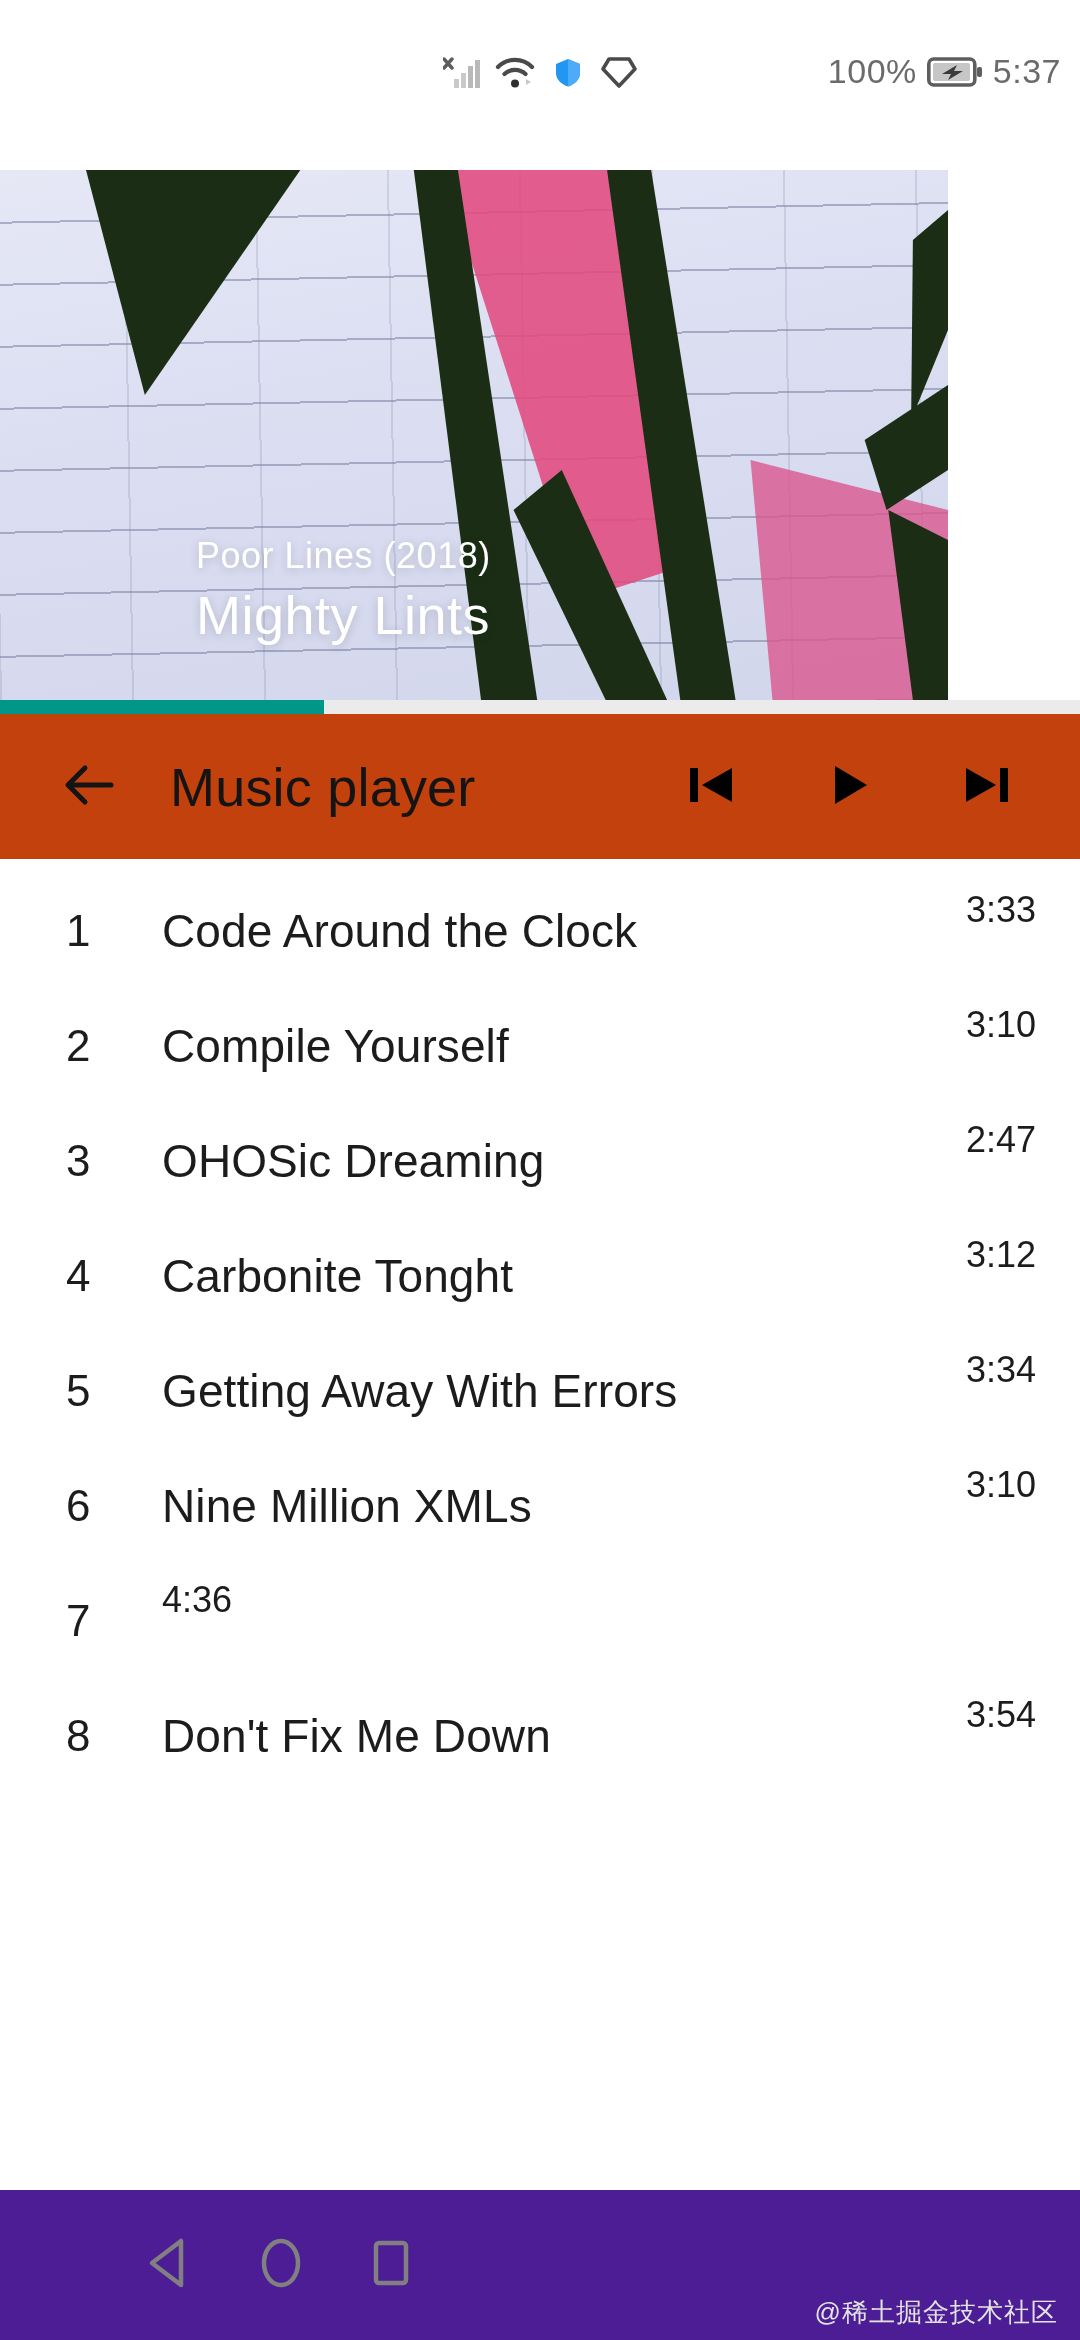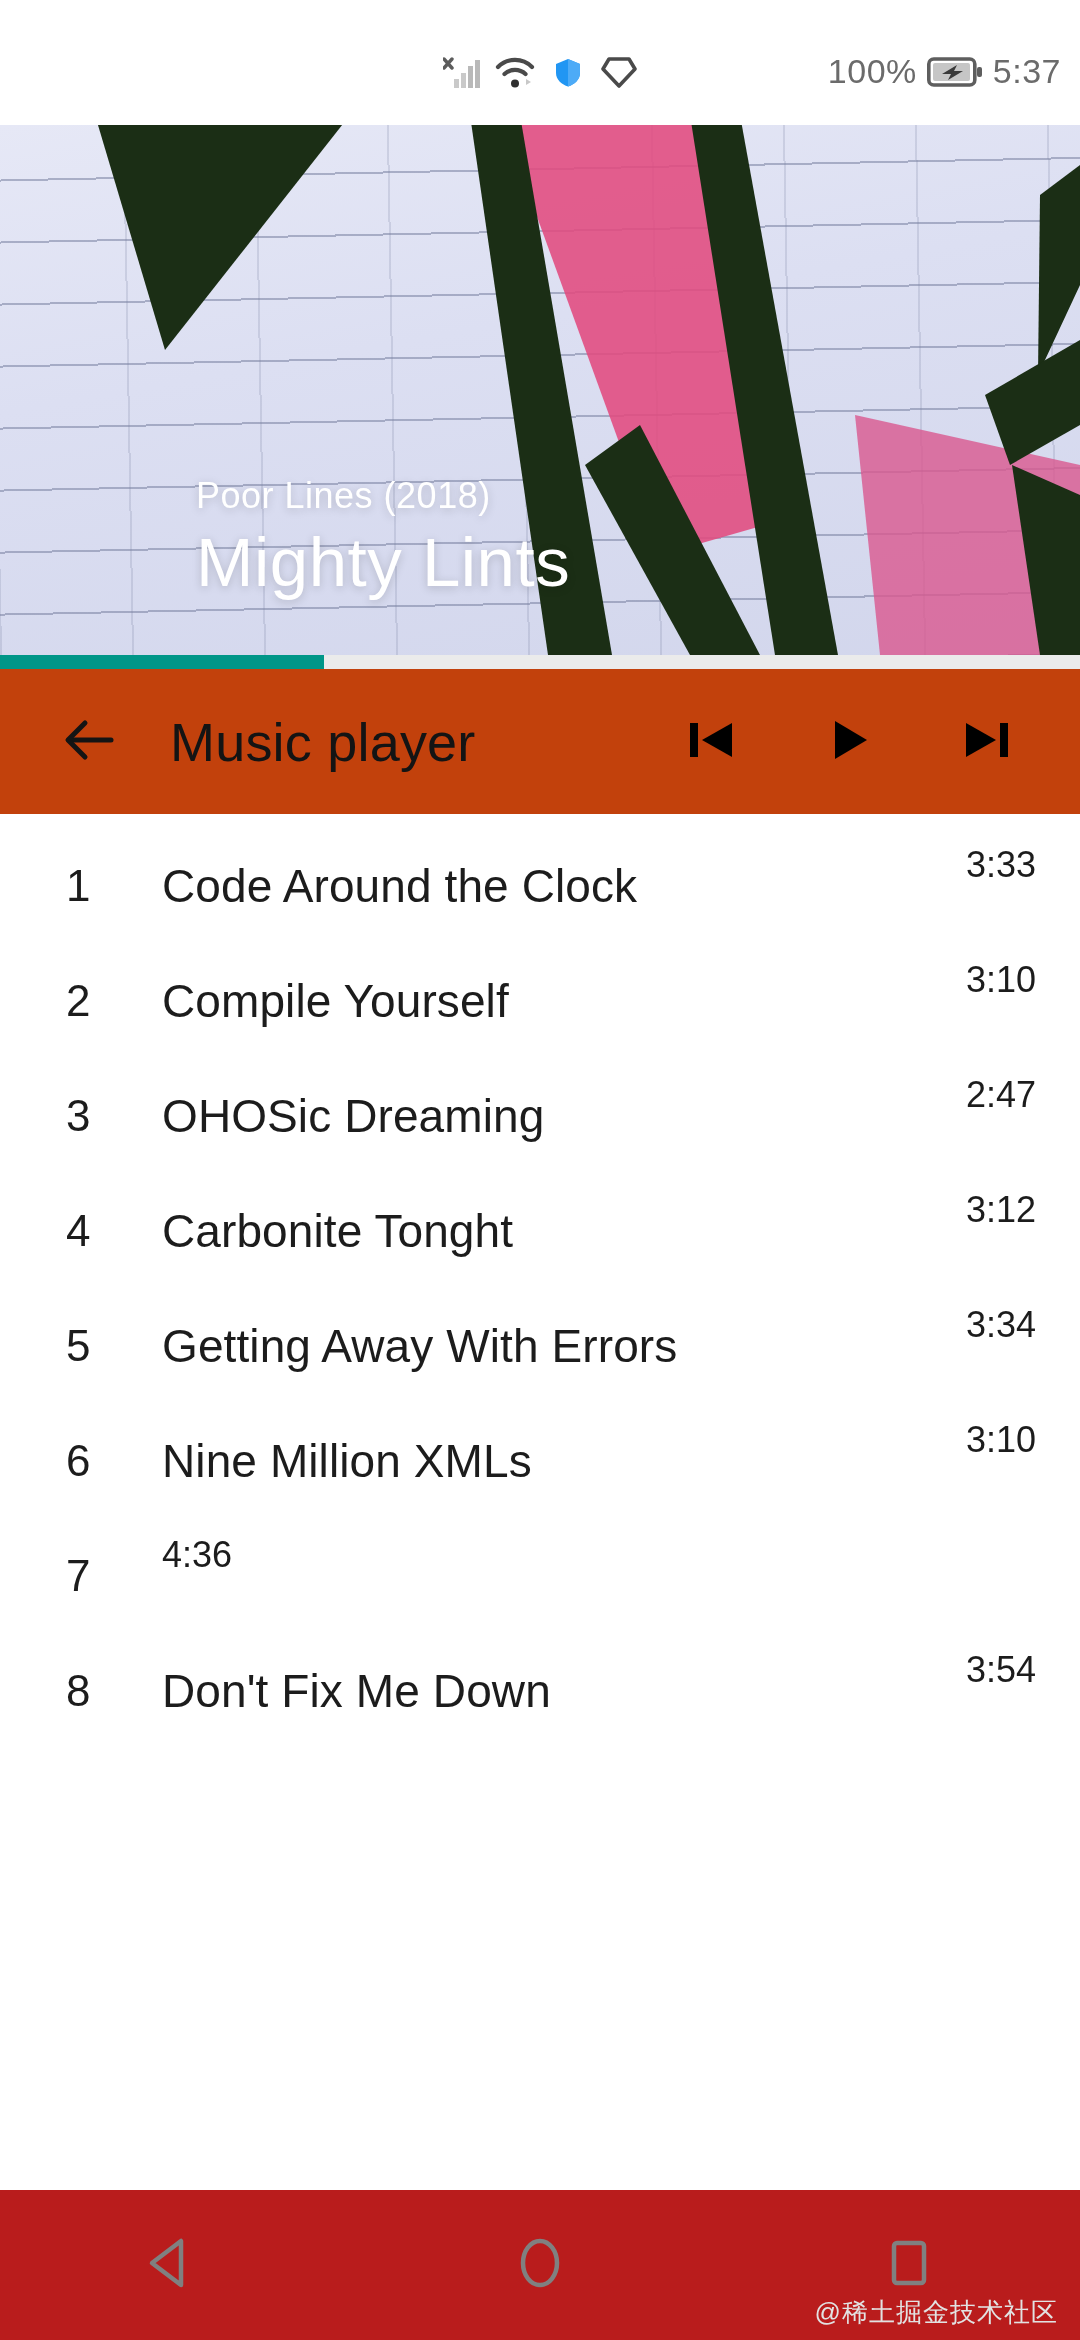--- a/index.html
+++ b/index.html
@@ -38,24 +38,25 @@
   }
   .icon-signal{ position:relative; width:38px; height:34px; display:block;}
   .icon-wifi{ width:40px; height:34px; display:block;}
   .icon-shield{ width:38px; height:38px; display:block;}
   .icon-gem{ width:36px; height:34px; display:block;}
   .icon-batt{ width:56px; height:30px; display:block;}
 
   
   .album{
     position:relative;
-    width:1080px;
+    width:948px;
     height:530px;
     overflow:hidden;
     background:#cfd3ea;
+    margin-top:45px;
   }
   .brickwall{
     position:absolute; inset:0;
     background:
       repeating-linear-gradient(
         -1.2deg,
         rgba(120,128,160,0.55) 0px,
         rgba(120,128,160,0.55) 2px,
         rgba(0,0,0,0) 2px,
         rgba(0,0,0,0) 62px
@@ -81,21 +82,21 @@
     display:block;
     color:#ffffff;
     font-size:36px;
     font-weight:300;
     letter-spacing:0.5px;
     margin-bottom:10px;
   }
   .album-title{
     display:block;
     color:#ffffff;
-    font-size:69px;
+    font-size:54px;
     font-weight:300;
     letter-spacing:0.5px;
     line-height:1.05;
   }
 
   
   .progress-track{
     position:relative;
     width:1080px;
     height:14px;
@@ -175,25 +176,25 @@
 
   
   .spacer{ flex:1 1 auto; background:#ffffff; }
   .page{
     display:flex;
     flex-direction:column;
     width:1080px; height:2340px;
   }
   .navbar{
     height:150px;
-    background:#b91c1c;
+    background:#4c1d95;
     position:relative;
     display:flex;
     align-items:center;
-    justify-content:space-between;
+    justify-content:flex-start;
     padding:0 116px;
   }
   .nav-btn{
     width:110px; height:110px;
     display:flex; align-items:center; justify-content:center;
   }
   .watermark{
     position:absolute;
     right:22px;
     bottom:10px;

